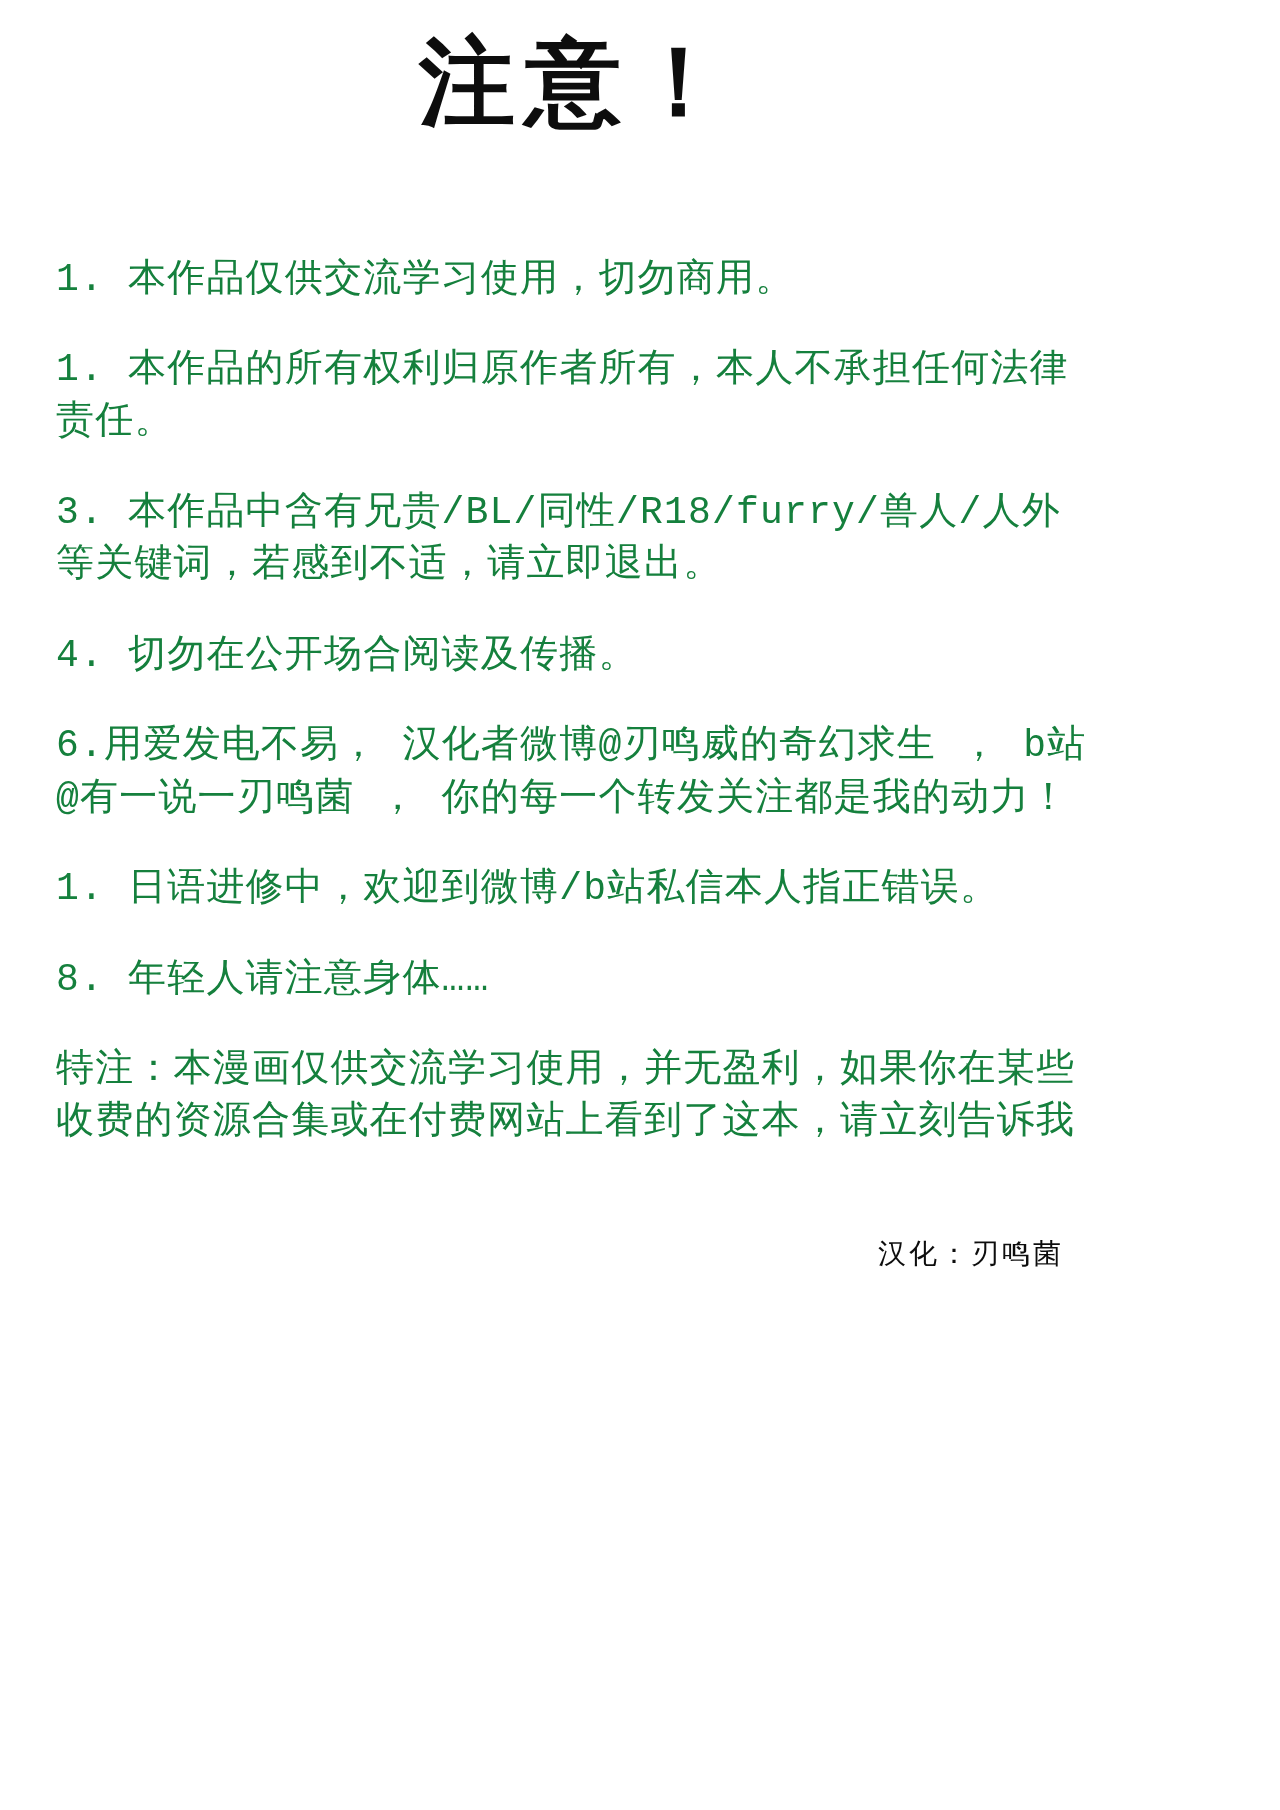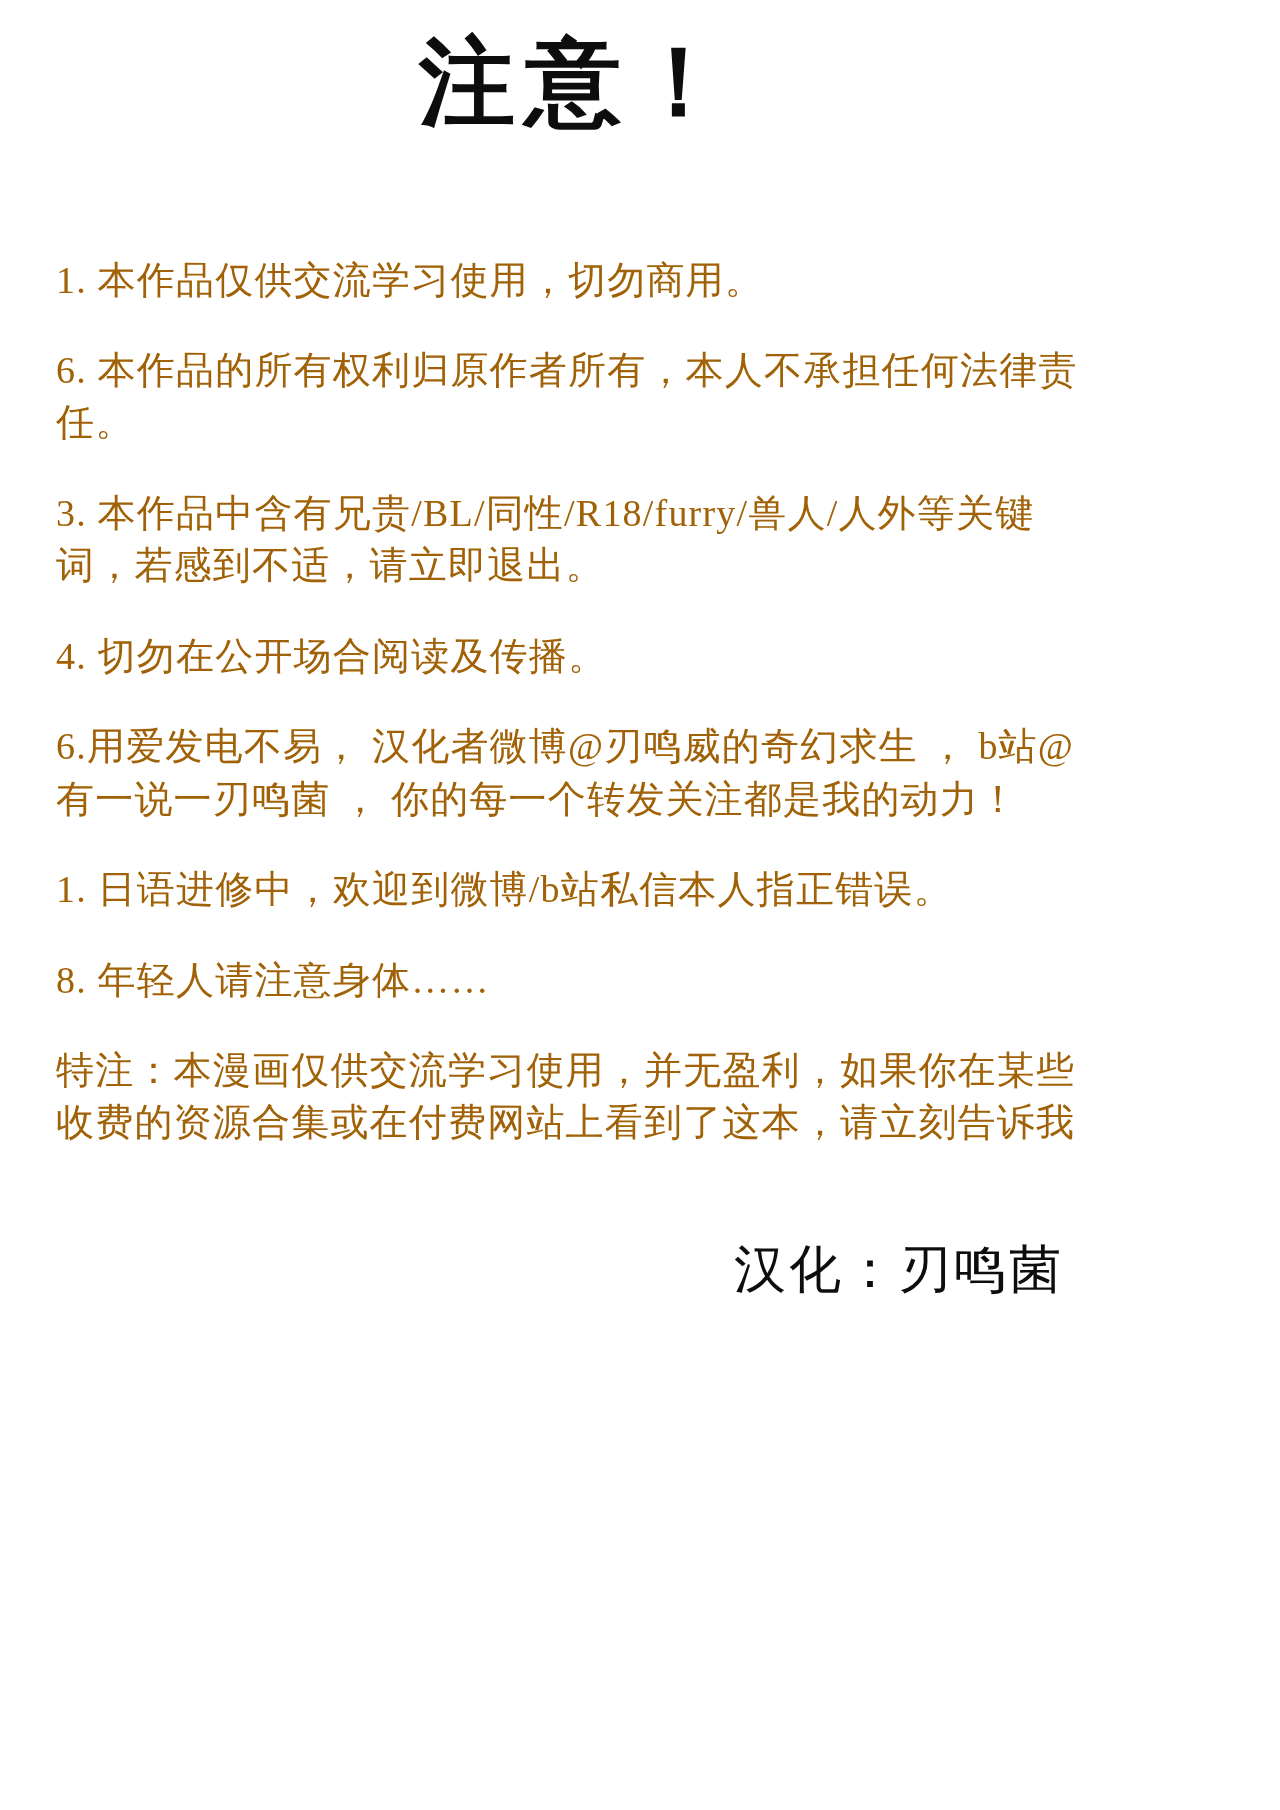--- a/index.html
+++ b/index.html
@@ -34,51 +34,51 @@
     color: #0d0d0d;
   }
   .body-block {
     margin: 0;
     padding: 0 62px 0 56px;
   }
   .para {
     font-size: 38px;
     line-height: 1.38;
     letter-spacing: 1.2px;
-    color: #a16207;
+    color: #15803d;
     margin: 0 0 38px 0;
-    font-family: Liberation Serif, serif;
+    font-family: Liberation Mono, monospace;
     word-break: break-word;
   }
   .para.first {
     margin-top: 118px;
   }
   .para.note {
     margin-top: 36px;
   }
   .signature {
     text-align: right;
-    font-size: 52px;
+    font-size: 28px;
     letter-spacing: 3px;
     color: #0d0d0d;
     padding-right: 92px;
     margin-top: 86px;
     font-family: "DejaVu Sans", sans-serif;
   }
 </style>
 </head>
 <body>
 
 <div class="page">
 
   <h1 class="title">注意！</h1>
 
   <div class="body-block">
     <p class="para first">1. 本作品仅供交流学习使用，切勿商用。</p>
-    <p class="para">6. 本作品的所有权利归原作者所有，本人不承担任何法律责任。</p>
+    <p class="para">1. 本作品的所有权利归原作者所有，本人不承担任何法律责任。</p>
     <p class="para">3. 本作品中含有兄贵/BL/同性/R18/furry/兽人/人外等关键词，若感到不适，请立即退出。</p>
     <p class="para">4. 切勿在公开场合阅读及传播。</p>
     <p class="para">6.用爱发电不易， 汉化者微博@刃鸣威的奇幻求生 ， b站@有一说一刃鸣菌 ， 你的每一个转发关注都是我的动力！</p>
     <p class="para">1. 日语进修中，欢迎到微博/b站私信本人指正错误。</p>
     <p class="para">8. 年轻人请注意身体……</p>
     <p class="para note">特注：本漫画仅供交流学习使用，并无盈利，如果你在某些收费的资源合集或在付费网站上看到了这本，请立刻告诉我</p>
   </div>
 
   <div class="signature">汉化：刃鸣菌</div>
 

